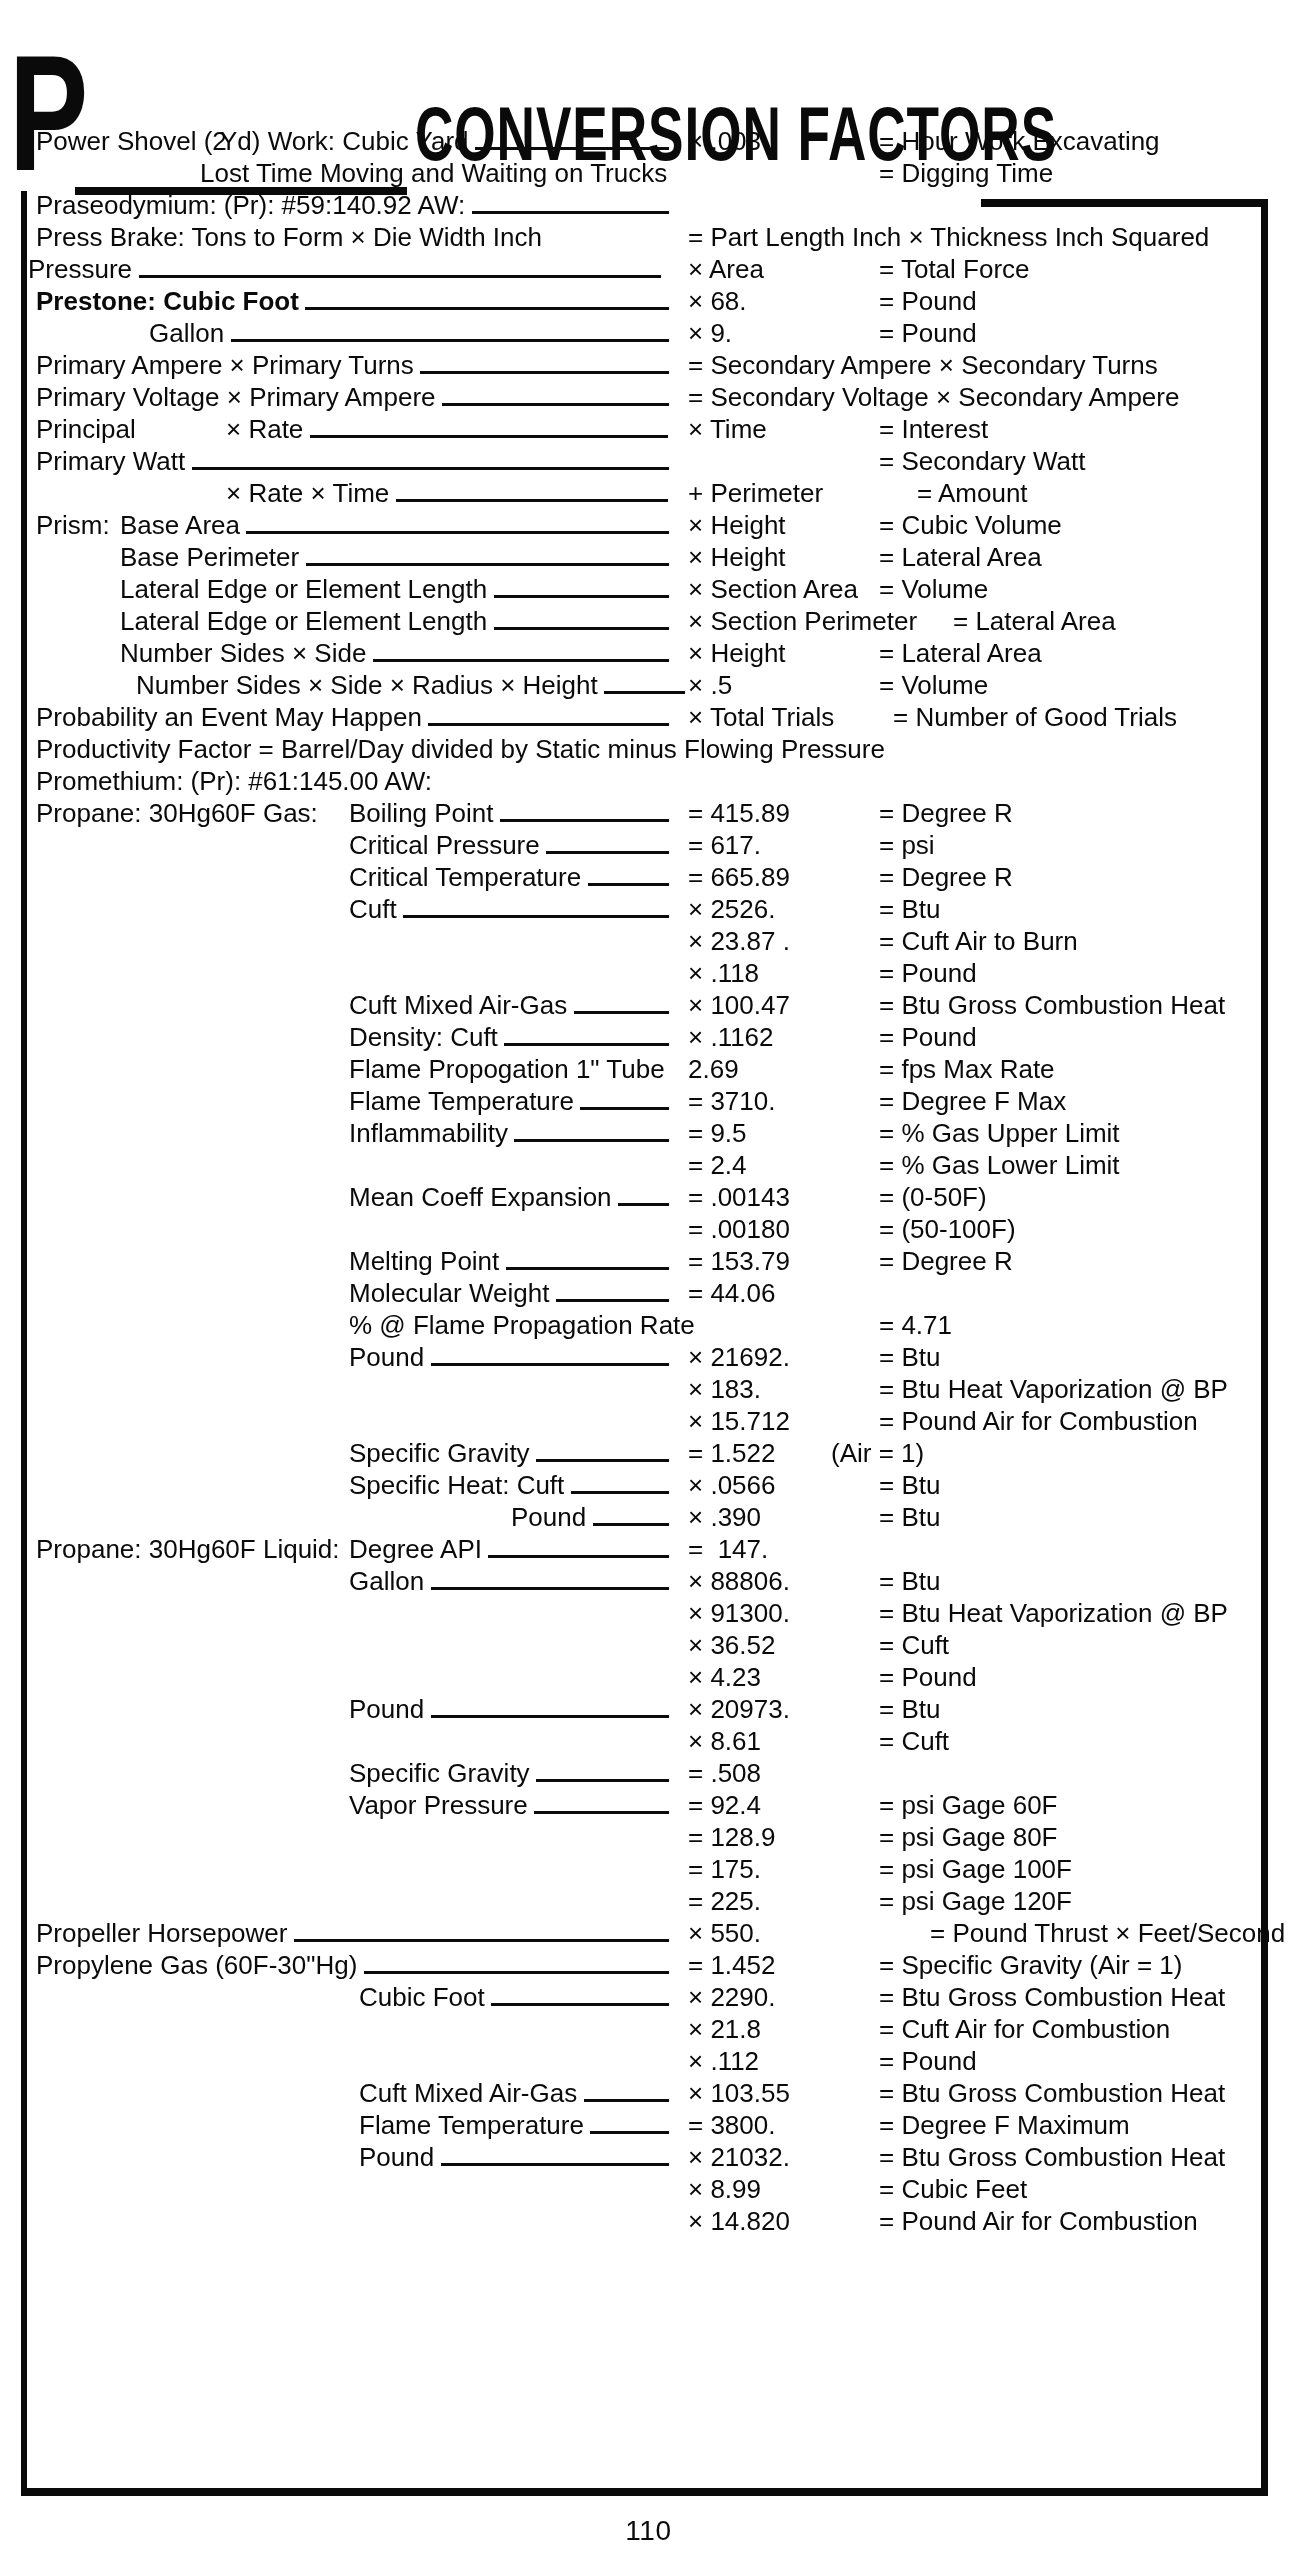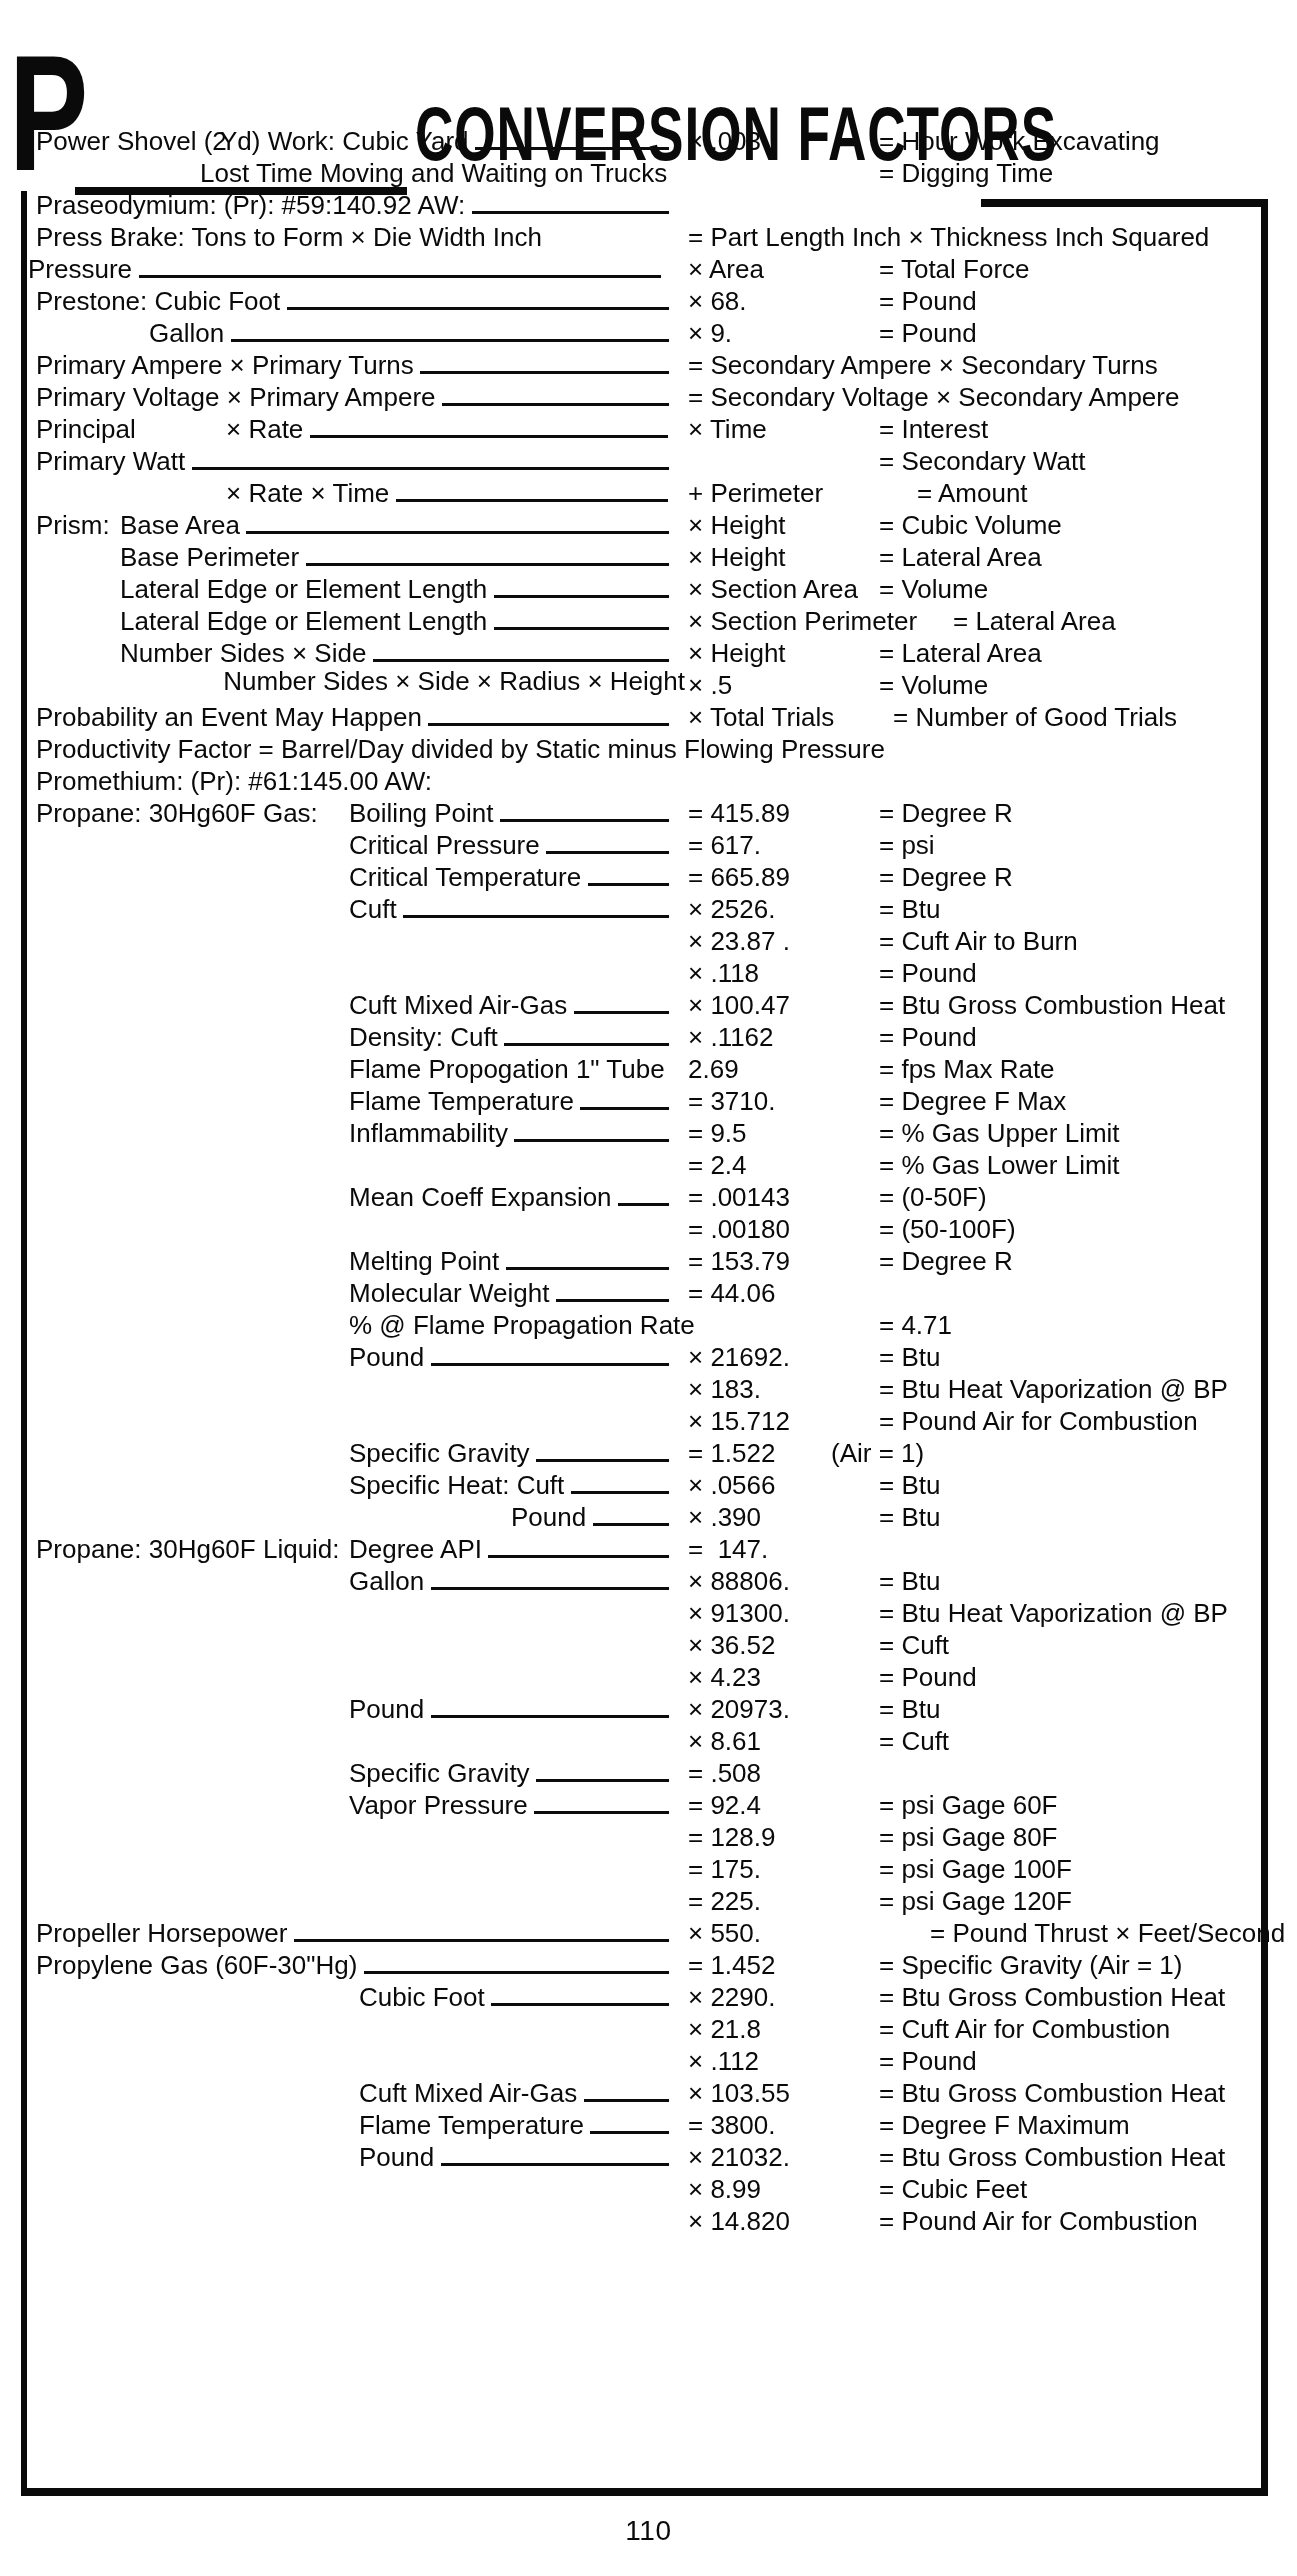--- a/index.html
+++ b/index.html
@@ -89,21 +89,21 @@
       </div>
       <div class="row">
         <div class="lwrap" style="left: 28px; width: 643px;">
           <span class="txt">Pressure</span>
           <span class="fill"></span>
         </div>
         <span class="mid">× Area</span>
         <span class="right" style="left: 879px;">= Total Force</span>
       </div>
       <div class="row">
-        <div class="lwrap" style="left: 36px; width: 643px;">
+        <div class="lwrap" style="left: 36px; width: 643px; font-weight: bold;">
           <span class="txt">Prestone: Cubic Foot</span>
           <span class="fill"></span>
         </div>
         <span class="mid">× 68.</span>
         <span class="right" style="left: 879px;">= Pound</span>
       </div>
       <div class="row">
         <div class="lwrap" style="left: 149px; width: 530px;">
           <span class="txt">Gallon</span>
           <span class="fill"></span>
@@ -184,21 +184,21 @@
       </div>
       <div class="row">
         <div class="lwrap" style="left: 120px; width: 559px;">
           <span class="txt">Number Sides × Side</span>
           <span class="fill"></span>
         </div>
         <span class="mid">× Height</span>
         <span class="right" style="left: 879px;">= Lateral Area</span>
       </div>
       <div class="row">
-        <div class="lwrap" style="left: 126px; width: 559px; flex-direction: column;">
+        <div class="lwrap" style="left: 136px; width: 559px;">
           <span class="txt">Number Sides × Side × Radius × Height</span>
           <span class="fill"></span>
         </div>
         <span class="mid">× .5</span>
         <span class="right" style="left: 879px;">= Volume</span>
       </div>
       <div class="row">
         <div class="lwrap" style="left: 36px; width: 643px;">
           <span class="txt">Probability an Event May Happen</span>
           <span class="fill"></span>

